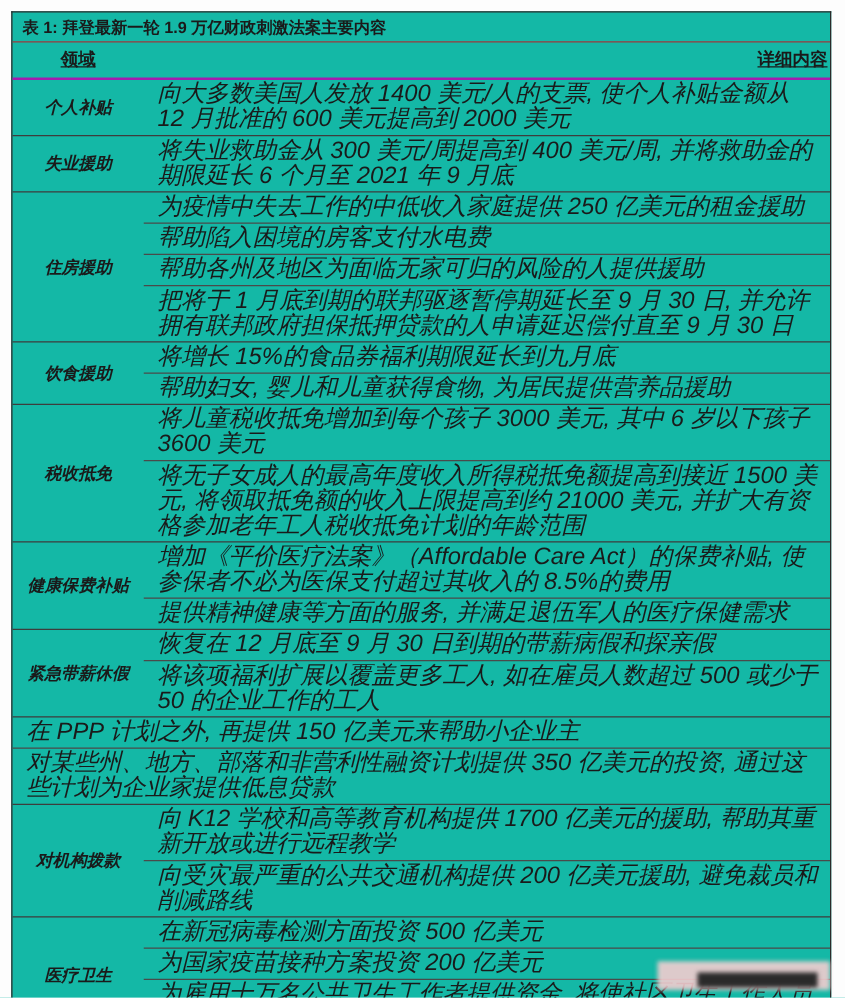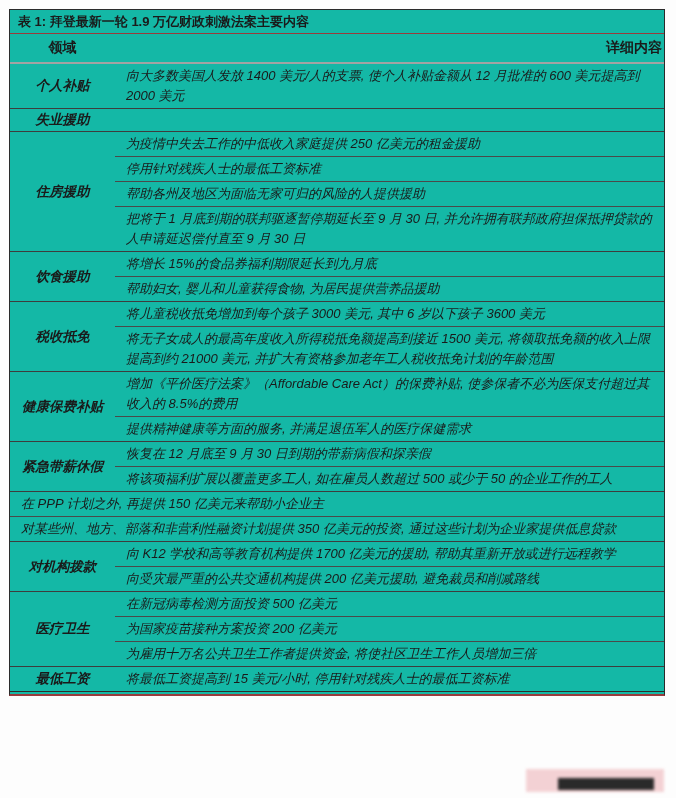--- a/index.html
+++ b/index.html
@@ -22,23 +22,24 @@
   }
   .title-row {
     font-weight: bold;
     font-size: 13px;
     line-height: 16px;
     padding: 4px 8px 3px 8px;
     border-bottom: 1px solid #9a3a3c;
   }
   .header-row {
     display: flex;
-    border-bottom: 2px solid #a3a3a3;
+    border-bottom: 2px solid #a21caf;
     font-weight: bold;
     font-size: 14px;
+    text-decoration: underline;
   }
   .header-cell-left {
     width: 105px;
     text-align: center;
     padding: 5px 2px;
   }
   .header-cell-right {
     flex: 1;
     text-align: right;
     padding: 5px 2px;
@@ -58,21 +59,21 @@
     font-weight: bold;
     font-size: 13.5px;
     padding: 2px 2px;
   }
   .detail-col {
     flex: 1;
     display: flex;
     flex-direction: column;
   }
   .detail-item {
-    font-size: 13px;
+    font-size: 19px;
     line-height: 20px;
     padding: 2px 8px 2px 11px;
     border-top: 1px solid #4a4a4a;
   }
   .detail-item:first-child { border-top: none; }
   
   .watermark {
     position: absolute;
     right: 12px; bottom: 6px;
     width: 138px; height: 23px;
@@ -99,26 +100,29 @@
   </div>
   <div class="tbody">
       <div class="trow">
         <div class="cat-cell">个人补贴</div>
         <div class="detail-col">
           <div class="detail-item">向大多数美国人发放 1400 美元/人的支票, 使个人补贴金额从 12 月批准的 600 美元提高到 2000 美元</div>
         </div>
       </div>
       <div class="trow">
         <div class="cat-cell">失业援助</div>
+        <div class="detail-col">
+          <div class="detail-item">将失业救助金从 300 美元/周提高到 400 美元/周, 并将救助金的期限延长 6 个月至 2021 年 9 月底</div>
+        </div>
       </div>
       <div class="trow">
         <div class="cat-cell">住房援助</div>
         <div class="detail-col">
           <div class="detail-item">为疫情中失去工作的中低收入家庭提供 250 亿美元的租金援助</div>
-          <div class="detail-item">停用针对残疾人士的最低工资标准</div>
+          <div class="detail-item">帮助陷入困境的房客支付水电费</div>
           <div class="detail-item">帮助各州及地区为面临无家可归的风险的人提供援助</div>
           <div class="detail-item">把将于 1 月底到期的联邦驱逐暂停期延长至 9 月 30 日, 并允许拥有联邦政府担保抵押贷款的人申请延迟偿付直至 9 月 30 日</div>
         </div>
       </div>
       <div class="trow">
         <div class="cat-cell">饮食援助</div>
         <div class="detail-col">
           <div class="detail-item">将增长 15%的食品券福利期限延长到九月底</div>
           <div class="detail-item">帮助妇女, 婴儿和儿童获得食物, 为居民提供营养品援助</div>
         </div>

